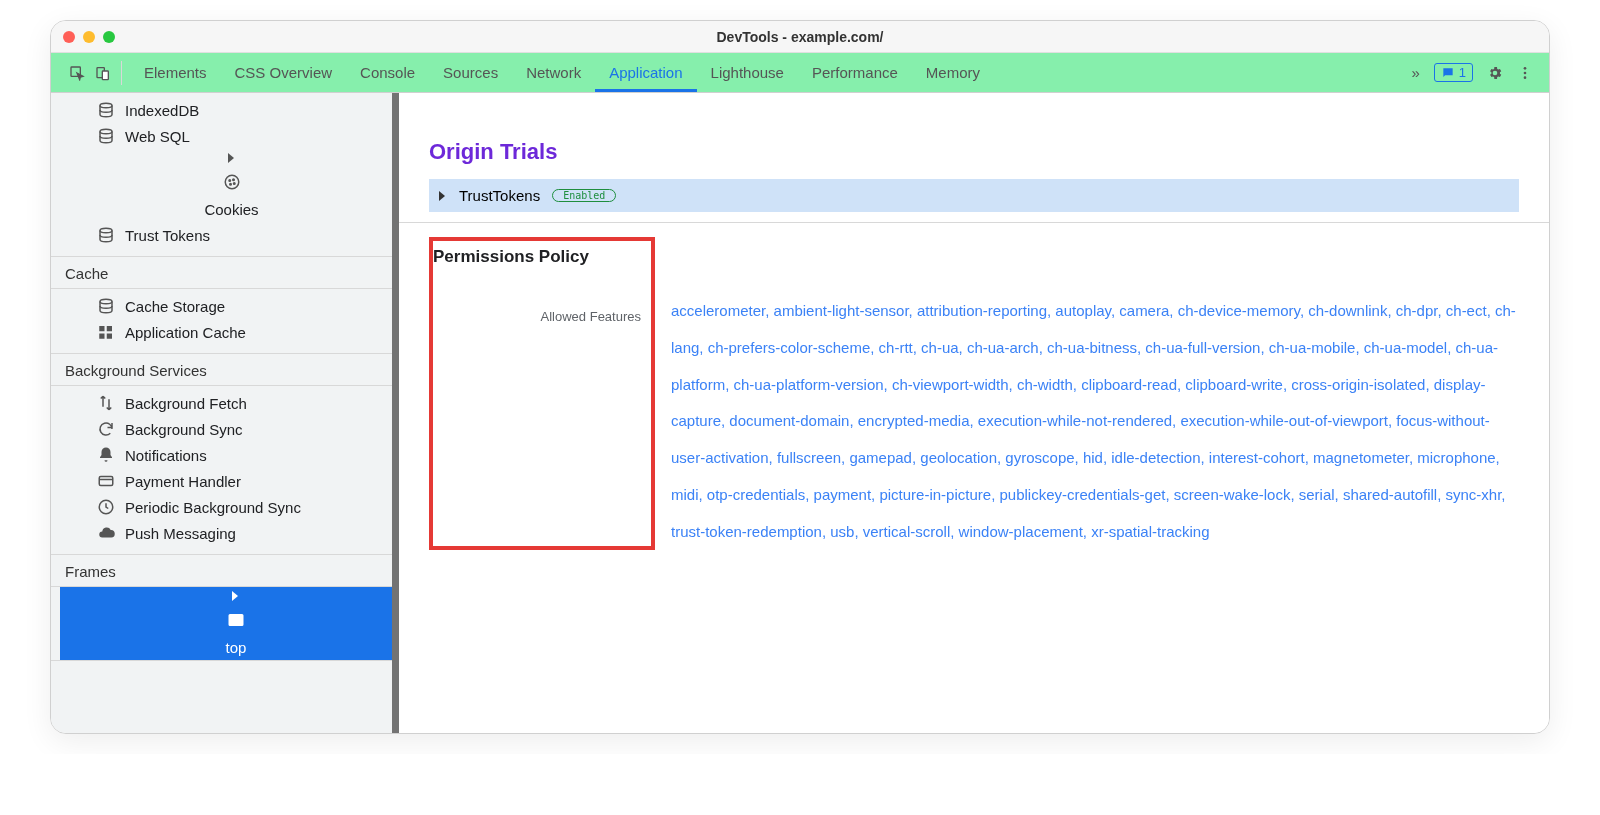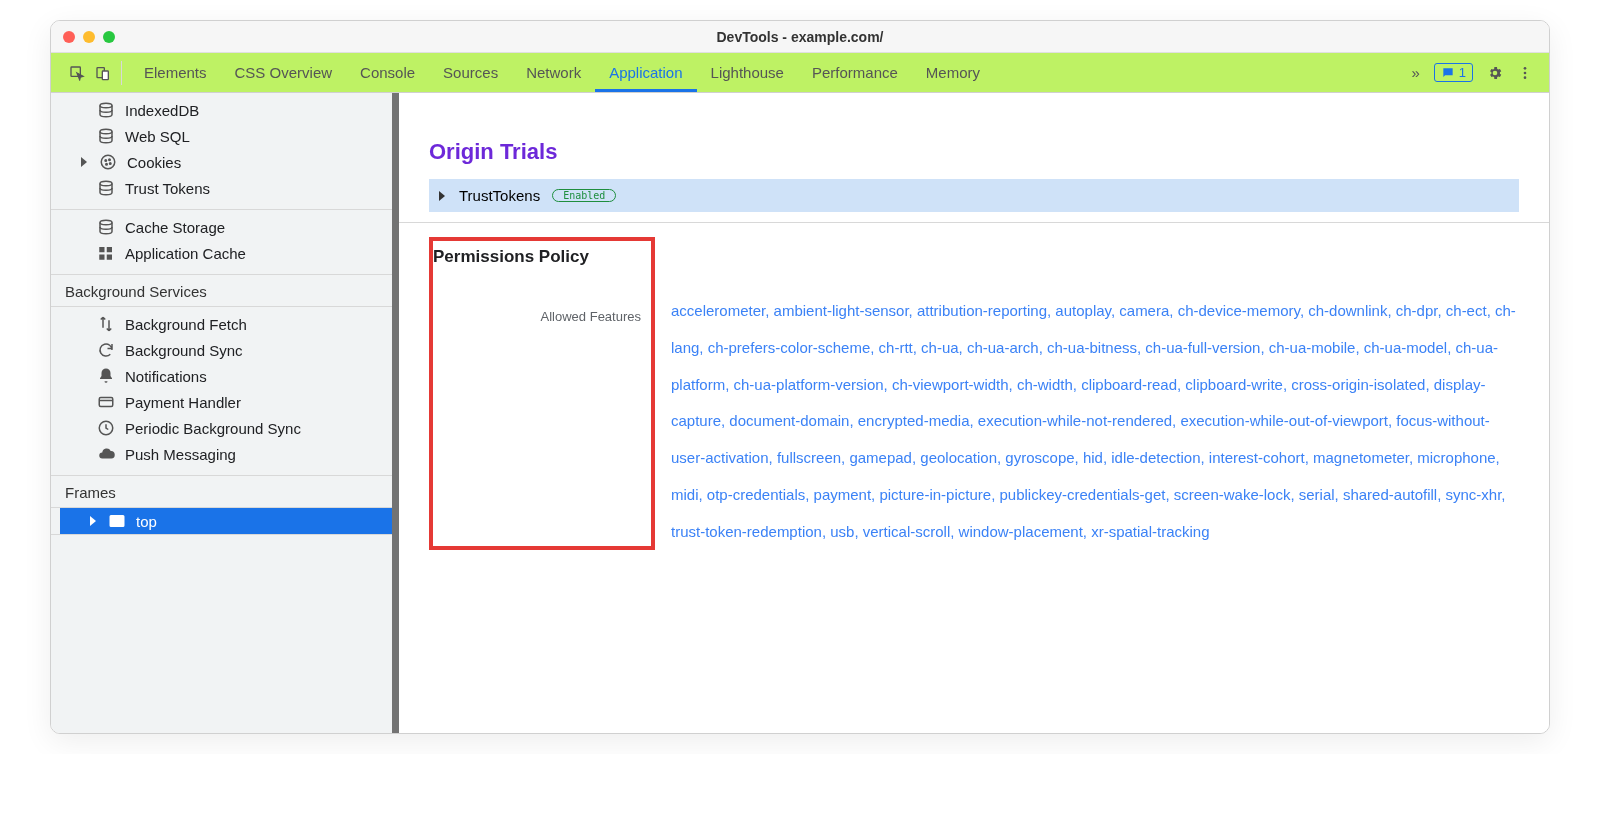--- a/index.html
+++ b/index.html
@@ -6,21 +6,21 @@
   body {
     font-family: -apple-system, BlinkMacSystemFont, "Segoe UI", Helvetica, Arial, sans-serif;
     background: #fff;
     display: flex;
     justify-content: center;
     padding: 20px;
   }
   .window {
     width: 1500px;
     border: 1px solid #d0d0d0;
-    border-radius: 10px;
+    border-radius: 16px;
     overflow: hidden;
     box-shadow: 0 8px 30px rgba(0,0,0,0.07);
     background: #fff;
   }
   .titlebar {
     height: 32px;
     background: #f6f6f6;
     display: flex;
     align-items: center;
     padding: 0 12px;
@@ -37,21 +37,21 @@
     font-size: 14px; font-weight: 600; color: #333;
   }
   .toolbar {
     height: 40px;
     border-bottom: 1px solid #d0d0d0;
     display: flex;
     align-items: center;
     padding: 0 8px;
     font-size: 15px;
     color: #555;
-    background: #bef264;
+    background: #86efac;
   }
   .toolbar .left-icons { display: flex; align-items: center; gap: 10px; padding: 0 10px; border-right: 1px solid #d8d8d8; margin-right: 8px; height: 24px;}
   .toolbar-tabs { display: flex; gap: 0; height: 100%; align-items: stretch; }
   .toolbar-tab { display: flex; align-items: center; padding: 0 14px; cursor: pointer; color: #555; }
   .toolbar-tab.active { color: #1a73e8; box-shadow: inset 0 -3px 0 #1a73e8; }
   .toolbar-right { margin-left: auto; display: flex; align-items: center; gap: 14px; padding-right: 8px;}
   .issue-badge {
     display: flex; align-items: center; gap: 4px;
     border: 1px solid #1a73e8; border-radius: 3px;
     padding: 1px 6px; color: #1a73e8; font-size: 13px;
@@ -76,21 +76,21 @@
     background: #f1f3f4;
   }
   .sidebar-group { border-bottom: 1px solid #d8d8d8; padding-bottom: 8px; padding-top: 4px;}
   .sidebar-item {
     display: flex; align-items: center;
     padding: 4px 10px 4px 46px;
     gap: 10px;
     cursor: pointer;
     position: relative;
   }
-  .sidebar-item.with-caret { padding-left: 30px; }
+  .sidebar-item.with-caret { padding-left: 30px; flex-direction: column; }
   .sidebar-item.selected { background: #1a73e8; color: #fff; margin-left: 9px; }
   .sidebar-item.selected svg { stroke: #fff; fill: #fff; }
   .caret {
     width: 0; height: 0;
     border-left: 6px solid #555;
     border-top: 5px solid transparent;
     border-bottom: 5px solid transparent;
     margin-right: 2px;
   }
   .caret.white { border-left-color: #fff; }
@@ -240,20 +240,21 @@
               <svg viewBox="0 0 24 24" fill="none" stroke="#555" stroke-width="2">
                 <ellipse cx="12" cy="6" rx="8" ry="3"></ellipse>
                 <path d="M4 6v6c0 1.7 3.6 3 8 3s8-1.3 8-3V6"></path>
                 <path d="M4 12v6c0 1.7 3.6 3 8 3s8-1.3 8-3v-6"></path>
               </svg>
             </span>
             <span>Trust Tokens</span>
           </div>
         </div>
 
+      <div class="sidebar-group-title">Cache</div>
       <div class="sidebar-group" id="cache-group">
           <div class="sidebar-item">
             <span class="sidebar-icon">
               <svg viewBox="0 0 24 24" fill="none" stroke="#555" stroke-width="2">
                 <ellipse cx="12" cy="6" rx="8" ry="3"></ellipse>
                 <path d="M4 6v6c0 1.7 3.6 3 8 3s8-1.3 8-3V6"></path>
                 <path d="M4 12v6c0 1.7 3.6 3 8 3s8-1.3 8-3v-6"></path>
               </svg>
             </span>
             <span>Cache Storage</span>

